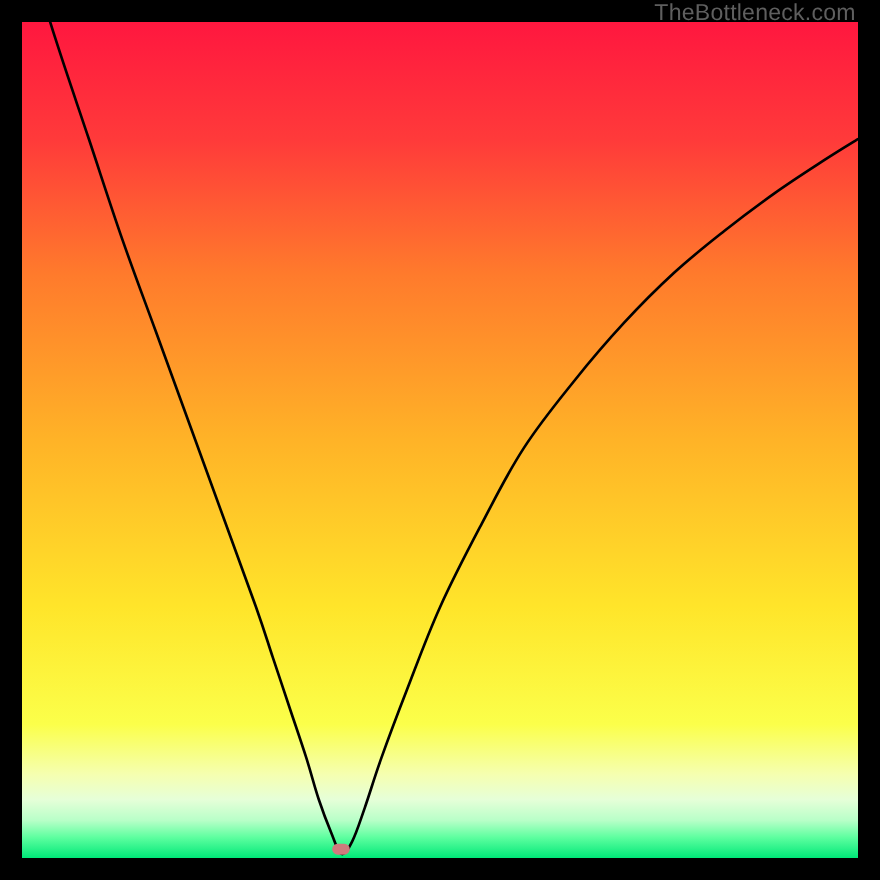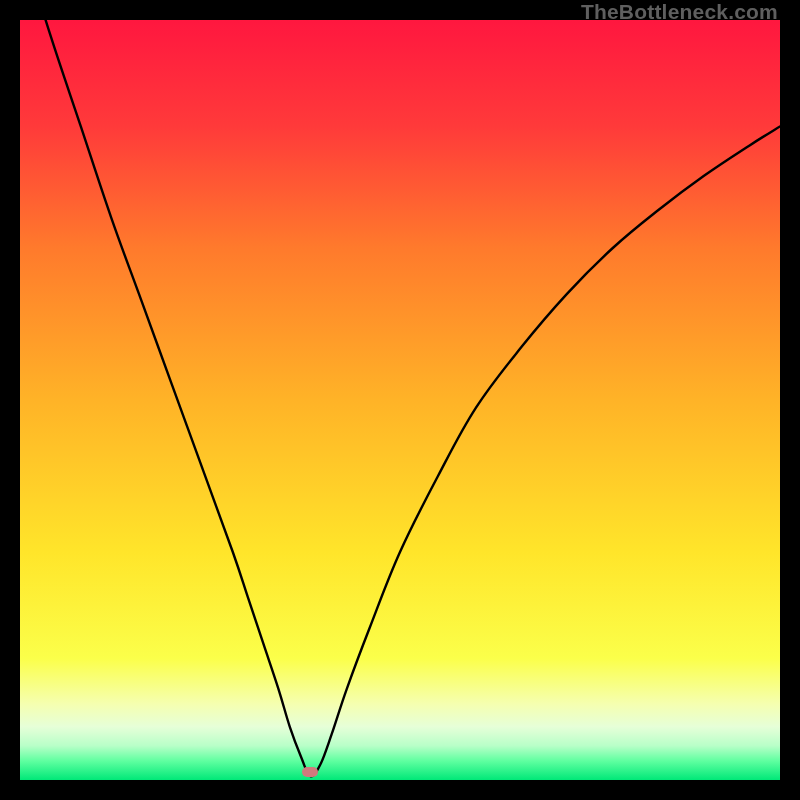--- a/index.html
+++ b/index.html
@@ -25,21 +25,21 @@
     top: 0;
     width: 760px;
     height: 760px;
   }
   .watermark {
     position: absolute;
     top: 0px;
     right: 22px;
     color: #5f5f5f;
     font-size: 21px;
-    font-weight: 700;
+    font-weight: 400;
     letter-spacing: 0.2px;
   }
   svg.curve {
     position: absolute;
     left: 20px;
     top: 20px;
     width: 760px;
     height: 760px;
     pointer-events: none;
   }

